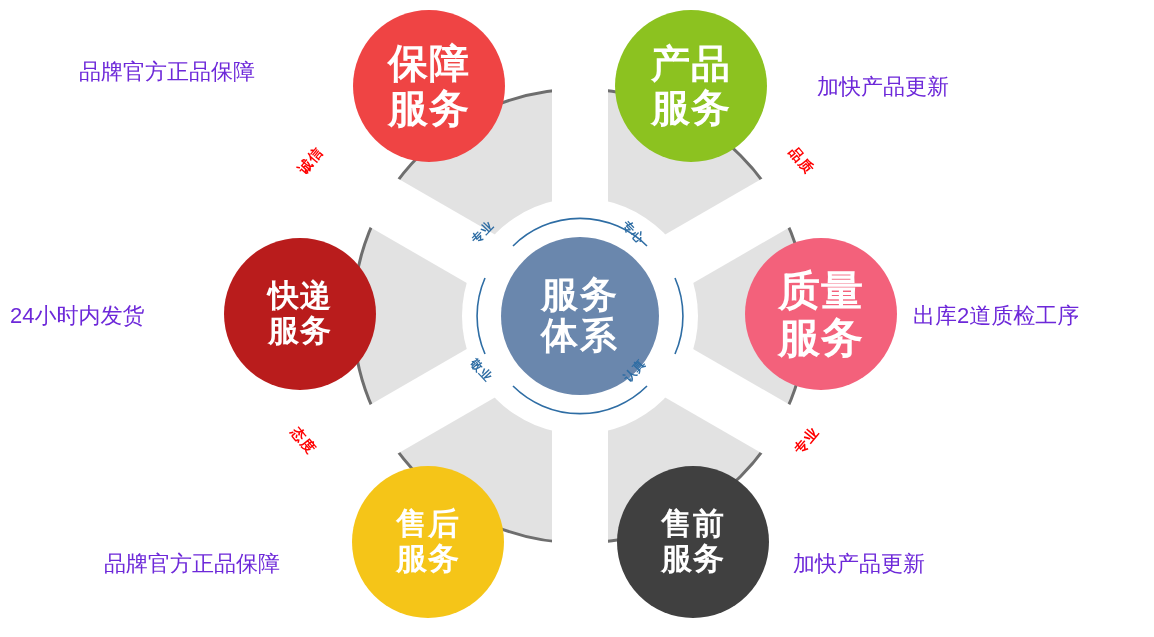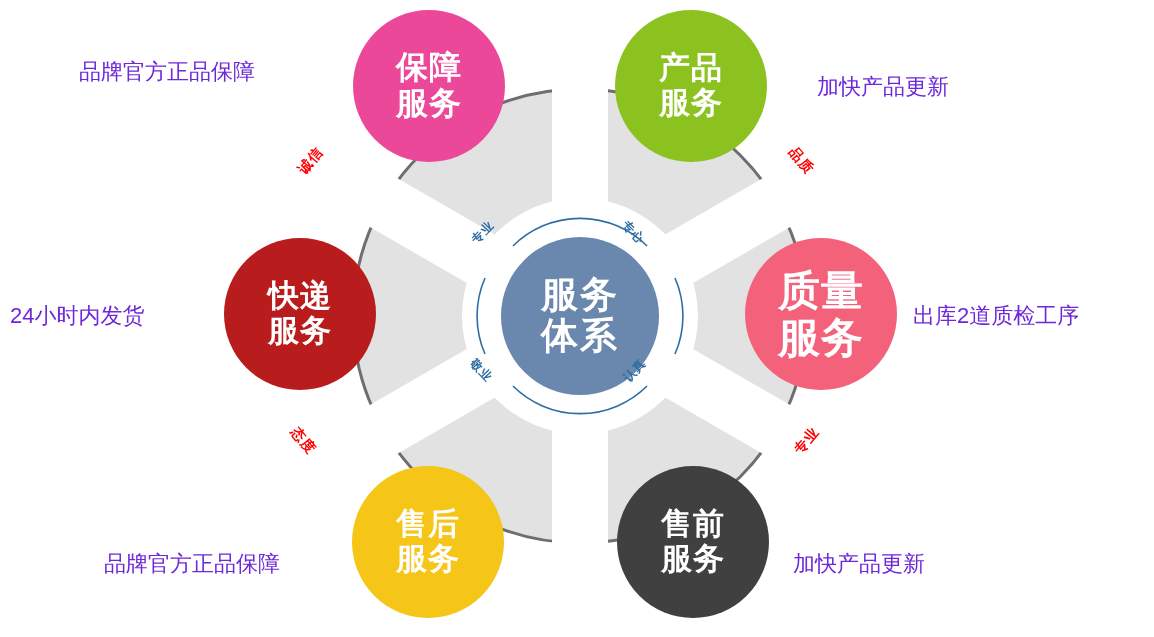--- a/index.html
+++ b/index.html
@@ -142,26 +142,26 @@
   <div class="ringlabel" style="left:786px;top:152px;transform:rotate(50deg);">
     <span>品质</span>
   </div>
   <div class="ringlabel" style="left:288px;top:432px;transform:rotate(50deg);">
     <span>态度</span>
   </div>
   <div class="ringlabel" style="left:792px;top:432px;transform:rotate(-50deg);">
     <span>专业</span>
   </div>
 
-  <div class="bubble" style="left:353px;top:10px;width:152px;height:152px;background:#ec4899;font-size:32px;">
+  <div class="bubble" style="left:353px;top:10px;width:152px;height:152px;background:#ef4444;font-size:40px;">
     <span>保障</span>
     <span>服务</span>
   </div>
 
-  <div class="bubble" style="left:615px;top:10px;width:152px;height:152px;background:#8CC220;font-size:31px;">
+  <div class="bubble" style="left:615px;top:10px;width:152px;height:152px;background:#8CC220;font-size:39px;">
     <span>产品</span>
     <span>服务</span>
   </div>
 
   <div class="bubble" style="left:745px;top:238px;width:152px;height:152px;background:#F3617B;font-size:42px;">
     <span>质量</span>
     <span>服务</span>
   </div>
 
   <div class="bubble" style="left:617px;top:466px;width:152px;height:152px;background:#404040;font-size:31px;">

